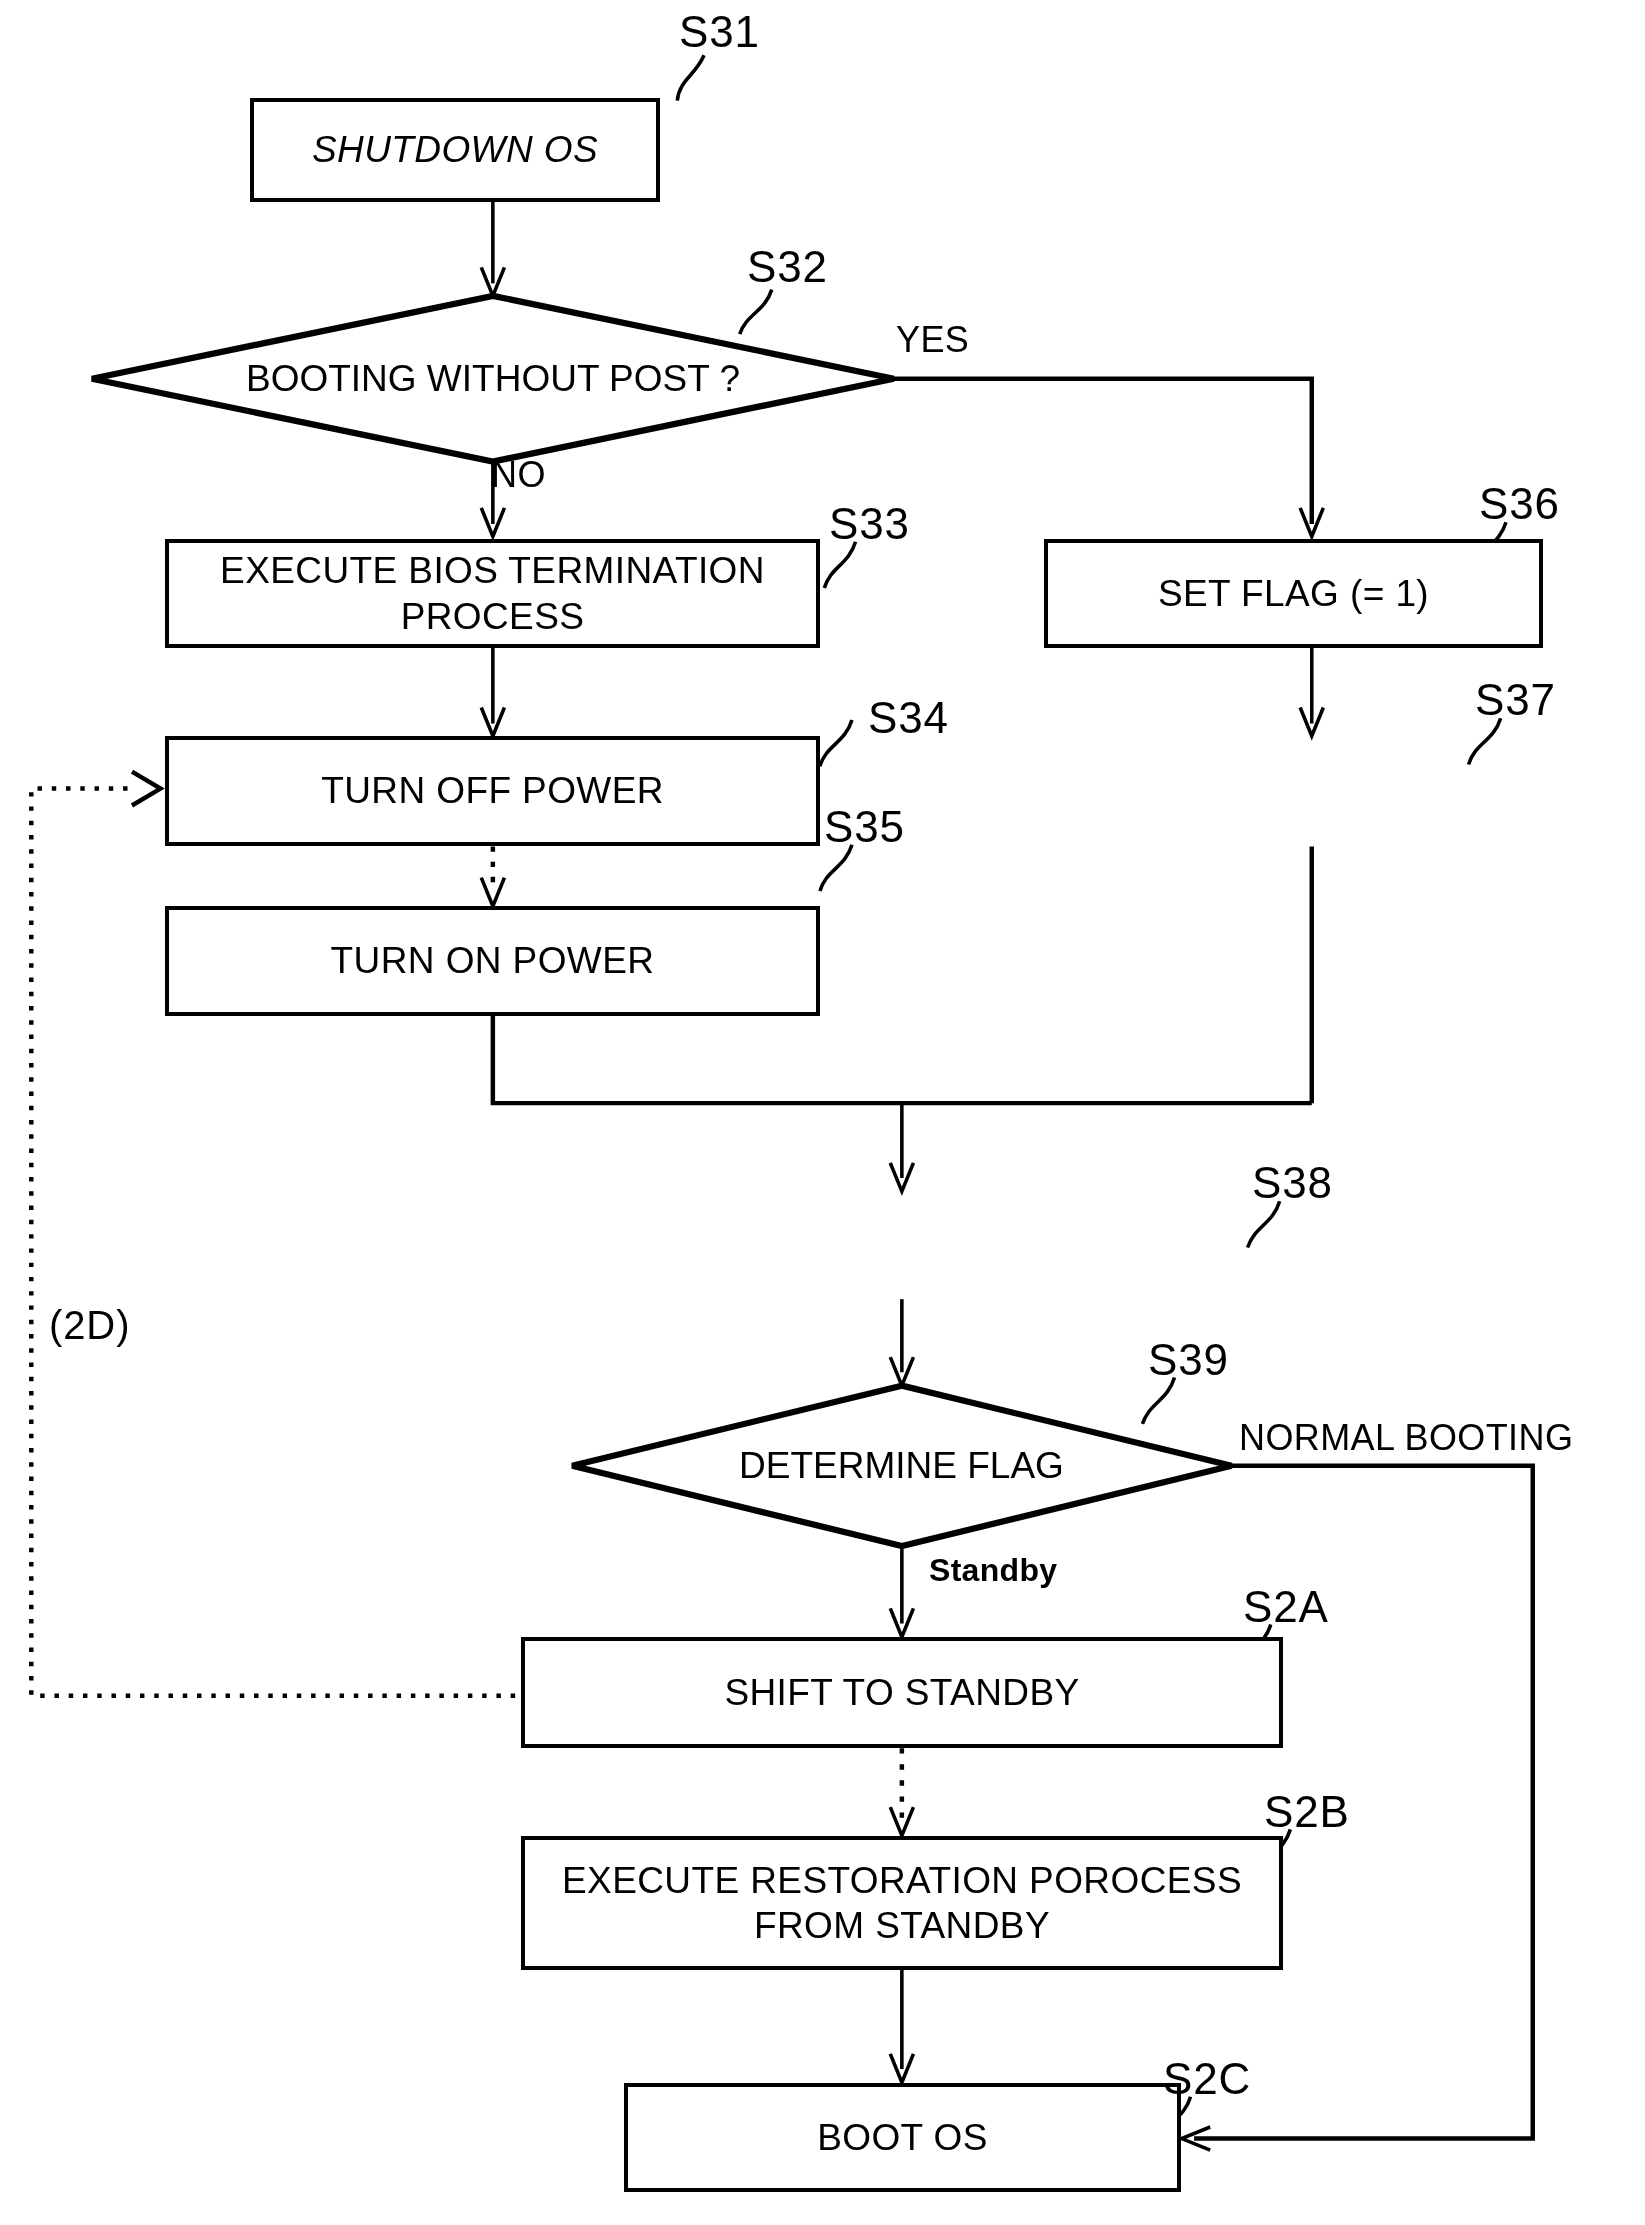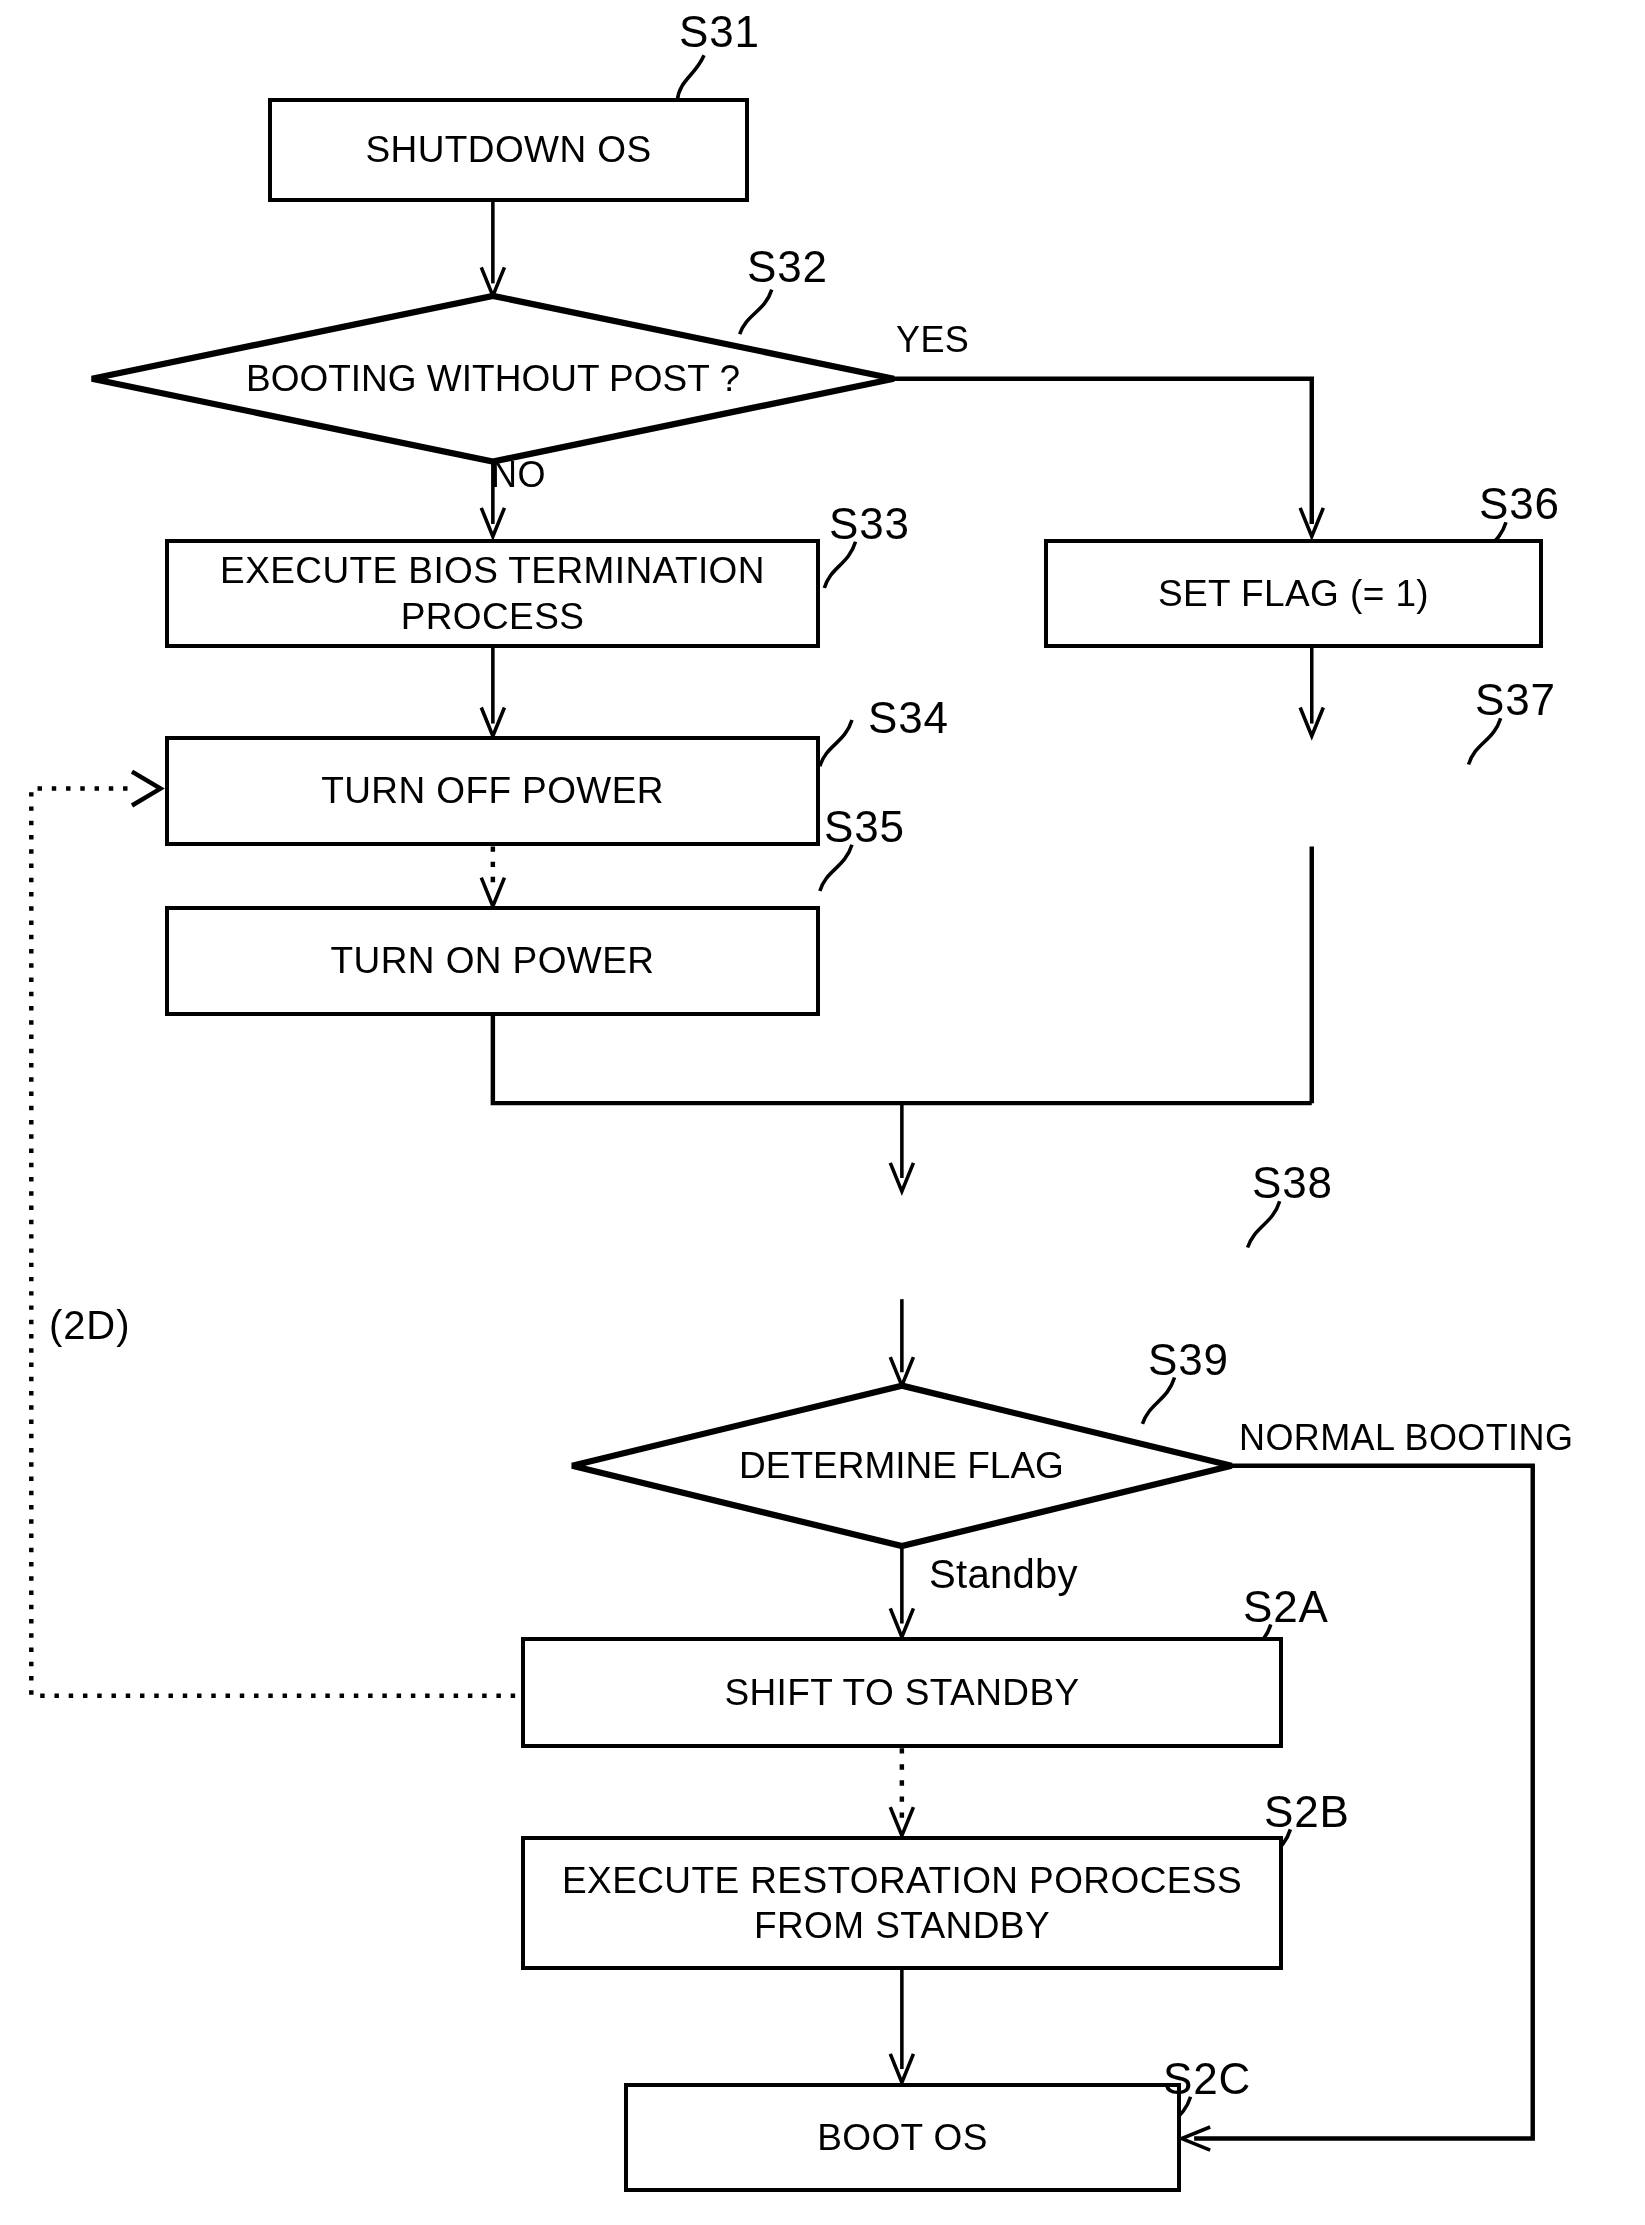--- a/index.html
+++ b/index.html
@@ -6,21 +6,21 @@
   body{font-family:"Liberation Sans", sans-serif;color:#000;}
   #canvas{position:relative;width:1646px;height:2225px;background:#fff;overflow:hidden;}
   svg.layer{position:absolute;left:0;top:0;width:1646px;height:2225px;}
   .node{position:absolute;box-sizing:border-box;border:4.5px solid #000;background:#fff;
         display:flex;align-items:center;justify-content:center;text-align:center;}
   .node .nodelabel{font-size:37px;letter-spacing:0.4px;line-height:1.22;white-space:pre-line;}
   .diamondlabel{position:absolute;display:flex;align-items:center;justify-content:center;
         text-align:center;font-size:37px;}
   .reflabel{position:absolute;font-size:44px;font-weight:400;letter-spacing:0.9px;}
   .edgelabel{position:absolute;font-size:36px;letter-spacing:0.4px;}
-  .smalllabel{position:absolute;font-size:40px;letter-spacing:0.3px;}
+  .smalllabel{position:absolute;font-size:32px;letter-spacing:0.3px;font-weight:bold;}
 </style>
 </head>
 <body>
 
 <div id="canvas">
 
   <svg class="layer" viewBox="0 0 1847 2497">
     <defs>
       <marker id="ah" markerWidth="16" markerHeight="16" refX="2" refY="6" orient="auto" markerUnits="userSpaceOnUse">
         <path d="M0,0 L12,6 L0,12 L4,6 Z" fill="#000"></path>
@@ -115,21 +115,21 @@
       <path d="M1655,638 C1662,614 1682,612 1690,586"></path>
       <path d="M1648,858 C1655,834 1676,832 1684,806"></path>
       <path d="M1400,1400 C1408,1376 1428,1374 1436,1348"></path>
       <path d="M1282,1598 C1290,1574 1310,1572 1318,1546"></path>
       <path d="M1390,1875 C1398,1851 1418,1849 1426,1823"></path>
       <path d="M1412,2105 C1420,2081 1440,2079 1448,2053"></path>
       <path d="M1300,2405 C1308,2381 1328,2379 1336,2353"></path>
     </g>
   </svg>
 
-  <div class="node" style="left:268px;top:98px;width:481px;height:104px;">
+  <div class="node" style="left:250px;top:98px;width:410px;height:104px;font-style:italic;">
     <span class="nodelabel">SHUTDOWN OS</span>
   </div>
 
   <div class="diamondlabel" style="left:181px;top:349px;width:624px;height:59px;">
     <span>BOOTING WITHOUT POST ?</span>
   </div>
 
   <div class="node" style="left:165px;top:539px;width:655px;height:109px;">
     <span class="nodelabel">EXECUTE BIOS TERMINATION PROCESS</span>
   </div>

